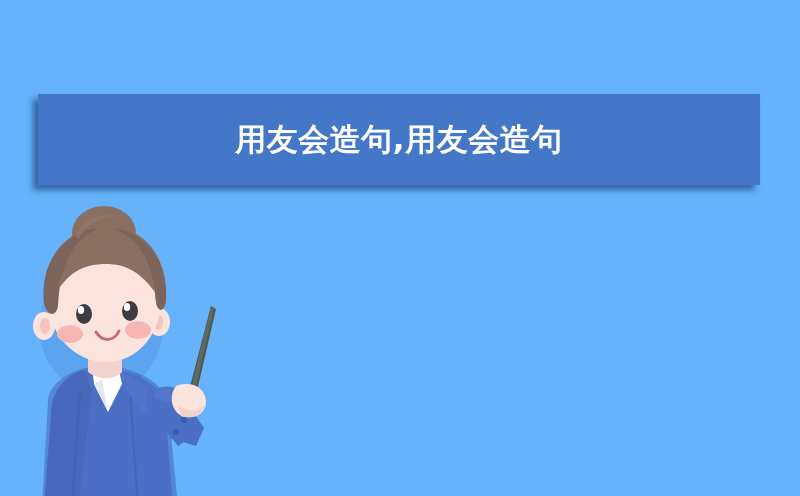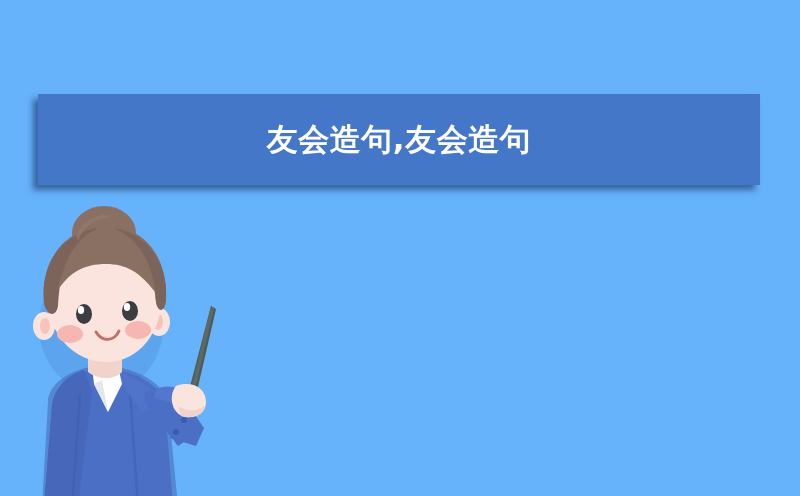--- a/index.html
+++ b/index.html
@@ -57,21 +57,21 @@
     width: 240px;
     height: 290px;
   }
 </style>
 </head>
 <body>
 
 <div id="page">
 
   <div id="title-banner">
-    <div id="title-text">友会造句,友会造句</div>
+    <div id="title-text">用友会造句,用友会造句</div>
   </div>
 
   <div id="illustration">
     <svg viewBox="0 0 240 290" xmlns="http://www.w3.org/2000/svg">
       <defs>
         <clipPath id="frameClip">
           <rect x="0" y="0" width="240" height="290"></rect>
         </clipPath>
       </defs>
 

